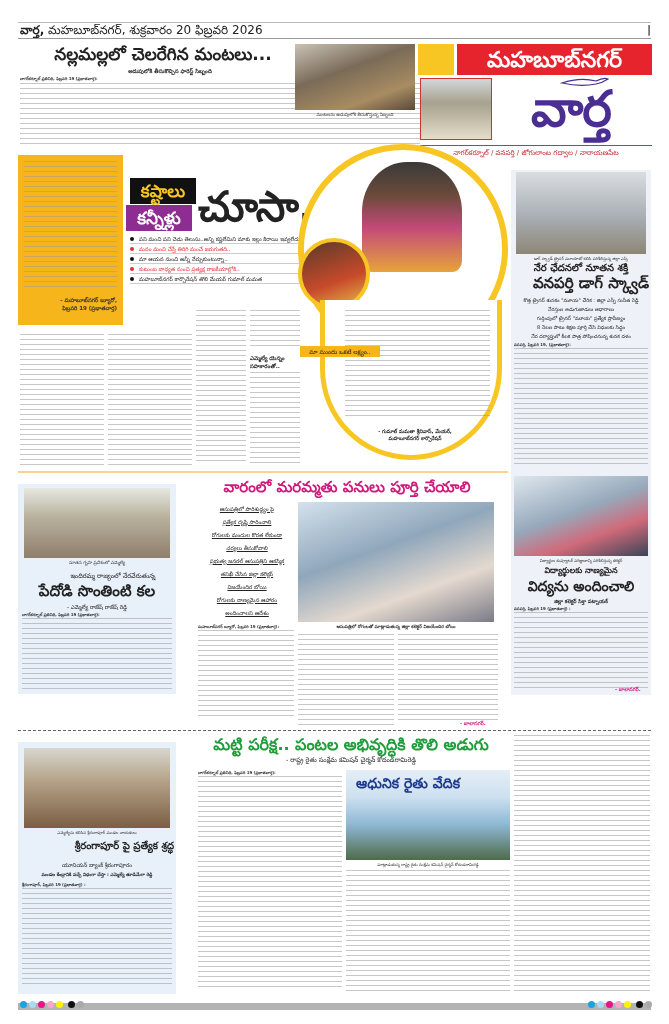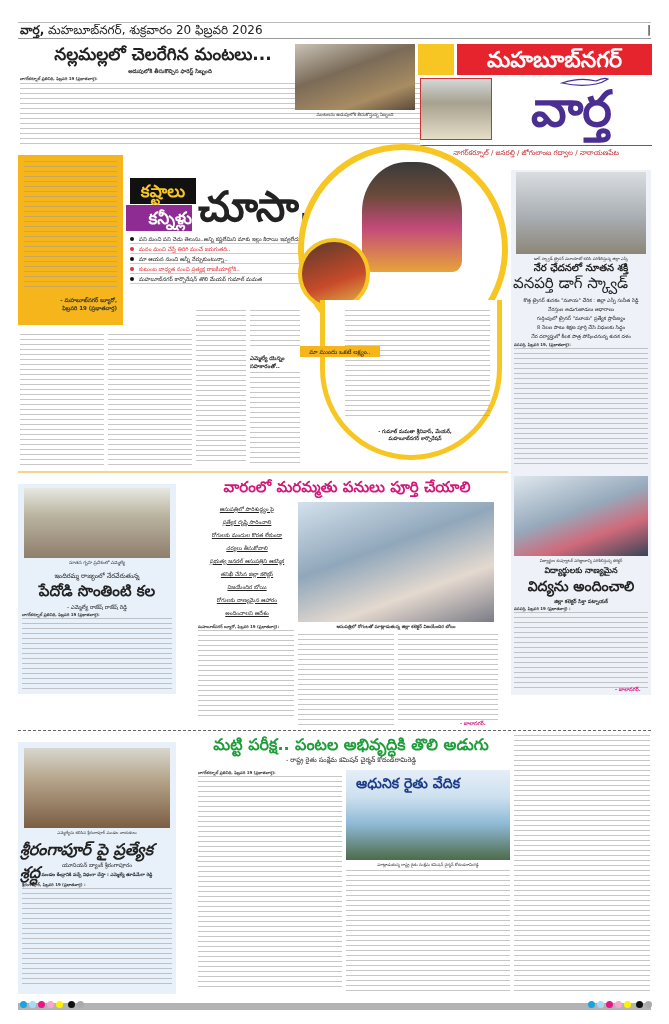--- a/index.html
+++ b/index.html
@@ -11,34 +11,34 @@
   .text-block { font-size: 4px; line-height: 6px; color: #555; overflow: hidden; }
   .lines { background: repeating-linear-gradient(to bottom, #9a9a9a 0px, #9a9a9a 1px, transparent 1px, transparent 5px); opacity: .55; }
   .photo { background: linear-gradient(135deg,#b9a48a,#6b5a47 45%,#cfc3b0); overflow: hidden; }
   .masthead-red { left: 457px; top: 44px; width: 195px; height: 31px; background: #e5242d; color: #fff; font-size: 22px; font-weight: bold; text-align: center; line-height: 31px; }
   .mast-yellow { left: 418px; top: 44px; width: 36px; height: 31px; background: #f7c623; }
   .vaarta-logo { left: 496px; top: 80px; width: 150px; height: 58px; color: #4b2e91; font-size: 50px; font-weight: bold; line-height: 58px; text-align: center; letter-spacing: -1px; }
   .dam-photo { left: 420px; top: 78px; width: 72px; height: 62px; border: 1px solid #c33; background: linear-gradient(180deg,#d3d7d9 0%,#a7a18f 40%,#e4ddc8 100%); }
   .districts { left: 420px; top: 145px; width: 232px; height: 14px; border-top: 1px solid #c33; font-size: 7px; color: #c0272d; line-height: 14px; text-align: center; }
   .yellow-box { left: 18px; top: 155px; width: 105px; height: 170px; background: #f7b51c; padding: 6px; font-size: 5px; line-height: 7.8px; color: #333; }
   .kashtalu { left: 130px; top: 178px; width: 66px; height: 26px; background: #111; color: #f7c623; font-size: 17px; font-weight: bold; text-align: center; line-height: 26px; }
-  .kanneellu { left: 126px; top: 205px; width: 66px; height: 26px; background: #8e2c93; color: #fff; font-size: 17px; font-weight: bold; text-align: right; line-height: 26px; }
+  .kanneellu { left: 126px; top: 205px; width: 66px; height: 26px; background: #8e2c93; color: #fff; font-size: 17px; font-weight: bold; text-align: center; line-height: 26px; }
   .choosa { left: 198px; top: 182px; font-size: 42px; font-weight: bold; color: #222; letter-spacing: -1px; }
   .bullets { left: 130px; top: 234px; width: 180px; }
   .bullet { font-size: 5.5px; height: 10px; line-height: 10px; border-bottom: 1px solid #ccc; }
   .bullet .dot { display: inline-block; width: 4px; height: 4px; border-radius: 50%; background: #111; margin-right: 5px; vertical-align: middle; }
   .bullet.red { color: #e03036; } .bullet.red .dot { background: #e03036; }
   .circle-big { left: 298px; top: 144px; width: 210px; height: 210px; border-radius: 50%; border: 6px solid #f7c623; background: #fff; overflow: hidden; }
   .circle-small { left: 298px; top: 238px; width: 72px; height: 72px; border-radius: 50%; border: 4px solid #f7c623; background: linear-gradient(160deg,#5a3a2a,#c74a2a 60%,#e6b64b); }
   .quote-circle { left: 320px; top: 300px; width: 182px; height: 160px; border-radius: 0 0 95px 95px; border: 5px solid #f7c623; border-top: none; background: #fff; }
   .yellow-tag { left: 300px; top: 346px; width: 80px; height: 11px; background: #f7b51c; font-size: 6px; line-height: 11px; text-align: center; }
   .dog-sec { left: 511px; top: 170px; width: 140px; height: 300px; background: #eef2f8; }
   .dog-photo { left: 516px; top: 172px; width: 130px; height: 82px; background: linear-gradient(180deg,#d9dde0,#a8aeb3 55%,#8d8677); }
   .dog-title { left: 513px; top: 262px; width: 136px; text-align: center; font-size: 10px; font-weight: bold; }
-  .dog-big { left: 513px; top: 274px; width: 136px; text-align: left; font-size: 15px; font-weight: normal; }
+  .dog-big { left: 513px; top: 274px; width: 136px; text-align: right; font-size: 15px; font-weight: bold; }
   .dog-sub { left: 513px; font-size: 5px; width: 136px; text-align: center; }
   .sep-yellow { left: 18px; top: 471px; width: 490px; height: 2px; background: #f5b53e; opacity: .6; }
   .left-photo { left: 24px; top: 488px; width: 146px; height: 70px; background: linear-gradient(180deg,#e7e8e2,#b9b39f 40%,#8f7e6c); }
   .pedodi-bg { left: 18px; top: 484px; width: 158px; height: 210px; background: #e8f1fa; }
   .hospital-head { left: 196px; top: 478px; width: 302px; text-align: center; font-size: 15px; font-weight: bold; color: #d1197d; }
   .hosp-photo { left: 298px; top: 502px; width: 196px; height: 120px; background: linear-gradient(160deg,#d3e1ec,#90a7bb 40%,#e4d9cf 70%,#7b7b87); }
   .hosp-points { left: 198px; top: 503px; width: 98px; font-size: 5.5px; text-align: center; }
   .hosp-points div { height: 13px; line-height: 13px; text-decoration: underline; }
   .school-sec { left: 511px; top: 470px; width: 140px; height: 225px; background: #eef2f8; }
   .school-photo { left: 514px; top: 476px; width: 134px; height: 80px; background: linear-gradient(160deg,#dfe7ee,#96a9bb 45%,#d06a7a 70%,#394457); }
@@ -73,21 +73,21 @@
 
 <div class="abs mast-yellow"></div>
 <div class="abs masthead-red">మహబూబ్‌నగర్</div>
 <div class="abs dam-photo"></div>
 <div class="abs" style="left:560px;top:74px;width:50px;height:14px;">
   <svg width="50" height="14" viewBox="0 0 50 14">
       <path d="M2 8 Q 20 2 36 6 Q 44 2 48 4 Q 42 8 36 9 Q 20 12 2 8 Z" fill="none" stroke="#4b2e91" stroke-width="1.2"></path>
     </svg>
 </div>
 <div class="abs vaarta-logo">వార్త</div>
-<div class="abs districts">నాగర్‌కర్నూల్ / జనరల్తి / జోగులాంబ గద్వాల / నారాయణపేట</div>
+<div class="abs districts">నాగర్‌కర్నూల్ / వనపర్తి / జోగులాంబ గద్వాల / నారాయణపేట</div>
 
 <div class="abs yellow-box">
   <div class="lines" style="height:130px;opacity:.5;"></div>
   <div class="byline" style="margin-top:6px;">- మహబూబ్‌నగర్ బ్యూరో,</div>
   <div class="byline">ఫిబ్రవరి 19 (ప్రభాతవార్త)</div>
 </div>
 <div class="abs kashtalu">కష్టాలు</div>
 <div class="abs kanneellu">కన్నీళ్లు</div>
 <div class="abs choosa">చూసా..</div>
 
@@ -140,21 +140,21 @@
 <div class="abs text-block" style="left:514px;top:342px;width:134px;height:126px;">
   <b style="color:#333;">వనపర్తి, ఫిబ్రవరి 19, (ప్రభాతవార్త):</b>
   <div class="lines" style="height:118px;"></div>
 </div>
 
 <div class="abs sep-yellow"></div>
 
 <div class="abs pedodi-bg"></div>
 <div class="abs left-photo"></div>
 <div class="abs cap" style="left:24px;top:560px;width:146px;">నూతన గృహ ప్రవేశంలో ఎమ్మెల్యే</div>
-<div class="abs" style="left:20px;top:572px;width:154px;font-size:6.5px;text-align:center;">ఇందిరమ్మ రాజ్యంలో నేరవేరుతున్న</div>
+<div class="abs" style="left:36px;top:572px;width:154px;font-size:6.5px;text-align:center;">ఇందిరమ్మ రాజ్యంలో నేరవేరుతున్న</div>
 <div class="abs" style="left:20px;top:582px;width:154px;font-size:15px;font-weight:bold;text-align:center;">పేదోడి సొంతింటి కల</div>
 <div class="abs" style="left:20px;top:604px;width:154px;font-size:5.5px;text-align:center;">- ఎమ్మెల్యే రాజేష్ రాజేష్ రెడ్డి</div>
 <div class="abs text-block" style="left:22px;top:612px;width:150px;height:80px;">
   <b style="color:#333;">నాగర్‌కర్నూల్ ప్రతినిధి, ఫిబ్రవరి 19 (ప్రభాతవార్త):</b>
   <div class="lines" style="height:72px;"></div>
 </div>
 
 <div class="abs hospital-head">వారంలో మరమ్మతు పనులు పూర్తి చేయాలి</div>
 <div class="abs hosp-points">
   <div>ఆసుపత్రిలో పారిశుద్ధ్యం పై</div>
@@ -207,21 +207,21 @@
 <div class="abs text-block" style="left:346px;top:870px;width:164px;height:125px;">
     <div class="lines" style="height:125px;"></div>
   </div>
 <div class="abs text-block" style="left:514px;top:735px;width:136px;height:260px;">
     <div class="lines" style="height:260px;"></div>
   </div>
 
 <div class="abs sri-bg"></div>
 <div class="abs sri-photo"></div>
 <div class="abs cap" style="left:24px;top:830px;width:146px;font-size:4px;">ఎమ్మెల్యేను కలిసిన శ్రీరంగాపూర్ మండల నాయకులు</div>
-<div class="abs" style="left:20px;top:840px;width:154px;font-size:16px;font-weight:bold;text-align:left;font-style:italic;">శ్రీరంగాపూర్ పై ప్రత్యేక శ్రద్ధ</div>
+<div class="abs" style="left:20px;top:840px;width:154px;font-size:10px;font-weight:bold;text-align:right;">శ్రీరంగాపూర్ పై ప్రత్యేక శ్రద్ధ</div>
 <div class="abs" style="left:20px;top:862px;width:154px;font-size:5.5px;text-align:center;">యూనియన్ బ్యాంక్ శ్రీరంగాపూరం</div>
 <div class="abs" style="left:20px;top:872px;width:154px;font-size:4.5px;text-align:center;font-weight:bold;">మండల కేంద్రానికి వచ్చే విధంగా చేస్తా : ఎమ్మెల్యే తూడిమేగా రెడ్డి</div>
 <div class="abs text-block" style="left:22px;top:882px;width:150px;height:110px;">
   <b style="color:#333;">శ్రీరంగాపూర్, ఫిబ్రవరి 19 (ప్రభాతవార్త) :</b>
   <div class="lines" style="height:100px;"></div>
 </div>
 
 <div class="abs bottom-bar"></div>
 <div class="reg" style="left:20px;background:#1aa3e0;"></div>
 <div class="reg" style="left:29px;background:#a9dbf3;"></div>

